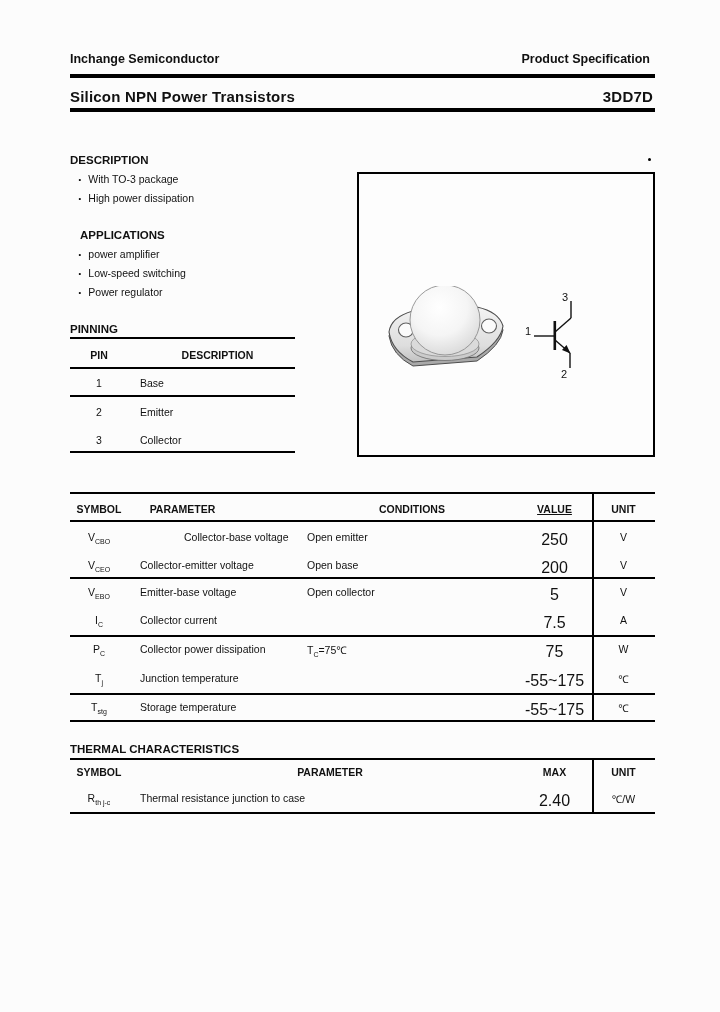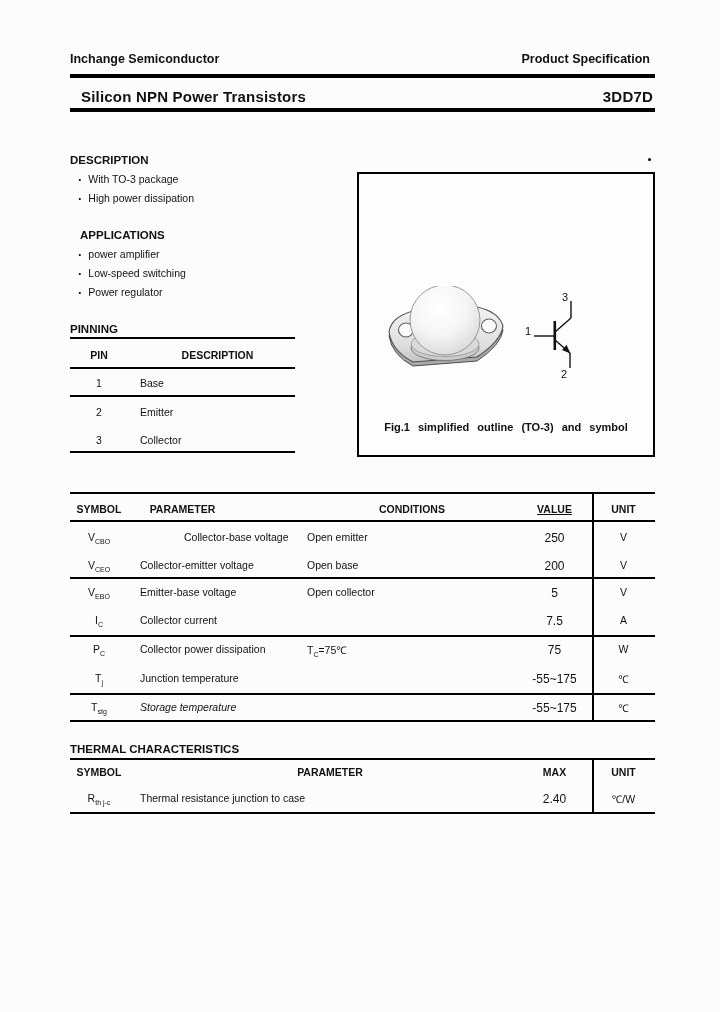--- a/index.html
+++ b/index.html
@@ -18,42 +18,42 @@
   .hdr-small{position:absolute;font-size:12.5px;font-weight:bold;white-space:nowrap;}
   .doc-title{position:absolute;font-size:15px;font-weight:bold;white-space:nowrap;letter-spacing:0.2px;}
   .section-h{position:absolute;font-size:11.5px;font-weight:bold;white-space:nowrap;}
   .bullet-item{position:absolute;left:78px;font-size:10.5px;white-space:nowrap;}
   .bullet-item::before{content:"·";font-weight:bold;font-size:13px;margin-right:6px;vertical-align:-1px;}
   .th{position:absolute;font-size:10.5px;font-weight:bold;white-space:nowrap;text-align:center;}
   
   .sym-cell{position:absolute;left:70px;width:58px;text-align:center;font-size:10.5px;}
   .par-cell{position:absolute;left:140px;font-size:10.5px;white-space:nowrap;}
   .con-cell{position:absolute;left:307px;font-size:10.5px;white-space:nowrap;}
-  .val-cell{position:absolute;left:517px;width:75px;text-align:center;font-size:12px;}
+  .val-cell{position:absolute;left:517px;width:75px;text-align:center;font-size:16px;}
   .unit-cell{position:absolute;left:592px;width:63px;text-align:center;font-size:10.5px;}
   .pin-cell{position:absolute;left:70px;width:58px;text-align:center;font-size:10.5px;}
   .pindesc-cell{position:absolute;left:140px;font-size:10.5px;white-space:nowrap;}
   sub{font-size:7px;line-height:0;letter-spacing:0;}
   .fig-box{position:absolute;left:357px;top:172px;width:298px;height:285px;
     border:2px solid #000;box-sizing:border-box;background:#fdfdfd;}
   .fig-caption{position:absolute;left:357px;top:421px;width:298px;text-align:center;
     font-size:11px;font-weight:bold;word-spacing:5px;white-space:nowrap;}
   .pin-label{position:absolute;width:14px;text-align:center;font-size:11px;}
   .speck{position:absolute;left:648px;top:158px;width:3px;height:3px;background:#000;border-radius:50%;}
   svg line{stroke:#111;stroke-width:1.4;}
 </style>
 </head>
 <body>
 
 <div class="page">
 
   <div class="hdr-small" style="left:70px;top:52px;text-align:center;">Inchange Semiconductor</div>
   <div class="hdr-small" style="right:70px;top:52px;">Product Specification</div>
   <div class="hr" style="left:70px;top:74px;width:585px;height:3.5px;"></div>
-  <div class="doc-title" style="left:81px;top:88px;">Silicon NPN Power Transistors</div>
+  <div class="doc-title" style="left:70px;top:88px;">Silicon NPN Power Transistors</div>
   <div class="doc-title" style="right:67px;top:88px;">3DD7D</div>
   <div class="hr" style="left:70px;top:108px;width:585px;height:3.5px;"></div>
 
   <div class="section-h" style="left:70px;top:154px;">DESCRIPTION</div>
   <div class="bullet-item" style="top:172px;">With TO-3 package</div>
   <div class="bullet-item" style="top:191px;">High power dissipation</div>
 
   <div class="section-h" style="left:80px;top:229px;text-align:center;">APPLICATIONS</div>
   <div class="bullet-item" style="top:247px;">power amplifier</div>
   <div class="bullet-item" style="top:266px;">Low-speed switching</div>
@@ -98,21 +98,20 @@
     <line x1="571" y1="318" x2="571" y2="301"></line>
     <line x1="555" y1="340" x2="570" y2="353"></line>
     <line x1="570" y1="353" x2="570" y2="368"></line>
     <polygon points="570.5,353.5 562,350 566.5,345" fill="#111"></polygon>
   </svg>
 
   <div class="pin-label" style="left:521px;top:325px;">1</div>
   <div class="pin-label" style="left:558px;top:291px;">3</div>
   <div class="pin-label" style="left:557px;top:368px;">2</div>
 
-  <div class="fig-caption">Fig.1 simplified outline (TO-3) and symbol</div>
 
   <div class="section-h" style="left:70px;top:323px;">PINNING</div>
   <div class="hr" style="left:70px;top:337px;width:225px;height:2px;"></div>
   <div class="th" style="left:70px;top:349px;width:58px;">PIN</div>
   <div class="th" style="left:140px;top:349px;width:155px;">DESCRIPTION</div>
   <div class="hr" style="left:70px;top:367px;width:225px;height:1.5px;"></div>
 
   <div class="pin-cell" style="top:377px;">1</div>
   <div class="pindesc-cell" style="top:377px;">Base</div>
   <div class="hr" style="left:70px;top:395px;width:225px;height:1.5px;"></div>
@@ -164,21 +163,21 @@
   <div class="val-cell" style="top:643px;">75</div>
   <div class="unit-cell" style="top:643px;">W</div>
 
   <div class="sym-cell" style="top:672px;"><span>T</span><sub>j</sub></div>
   <div class="par-cell" style="top:672px;">Junction temperature</div>
   <div class="val-cell" style="top:672px;">-55~175</div>
   <div class="unit-cell" style="top:672px;">℃</div>
   <div class="hr" style="left:70px;top:693px;width:585px;height:1.5px;"></div>
 
   <div class="sym-cell" style="top:701px;"><span>T</span><sub>stg</sub></div>
-  <div class="par-cell" style="top:701px;font-style:italic;">Storage temperature</div>
+  <div class="par-cell" style="top:701px;">Storage temperature</div>
   <div class="val-cell" style="top:701px;">-55~175</div>
   <div class="unit-cell" style="top:701px;">℃</div>
   <div class="hr" style="left:70px;top:720px;width:585px;height:2px;"></div>
 
   <div class="hr" style="left:592px;top:492px;width:1.5px;height:230px;"></div>
 
   <div class="section-h" style="left:70px;top:743px;">THERMAL CHARACTERISTICS</div>
   <div class="hr" style="left:70px;top:758px;width:585px;height:2px;"></div>
 
   <div class="th" style="left:70px;top:766px;width:58px;">SYMBOL</div>

